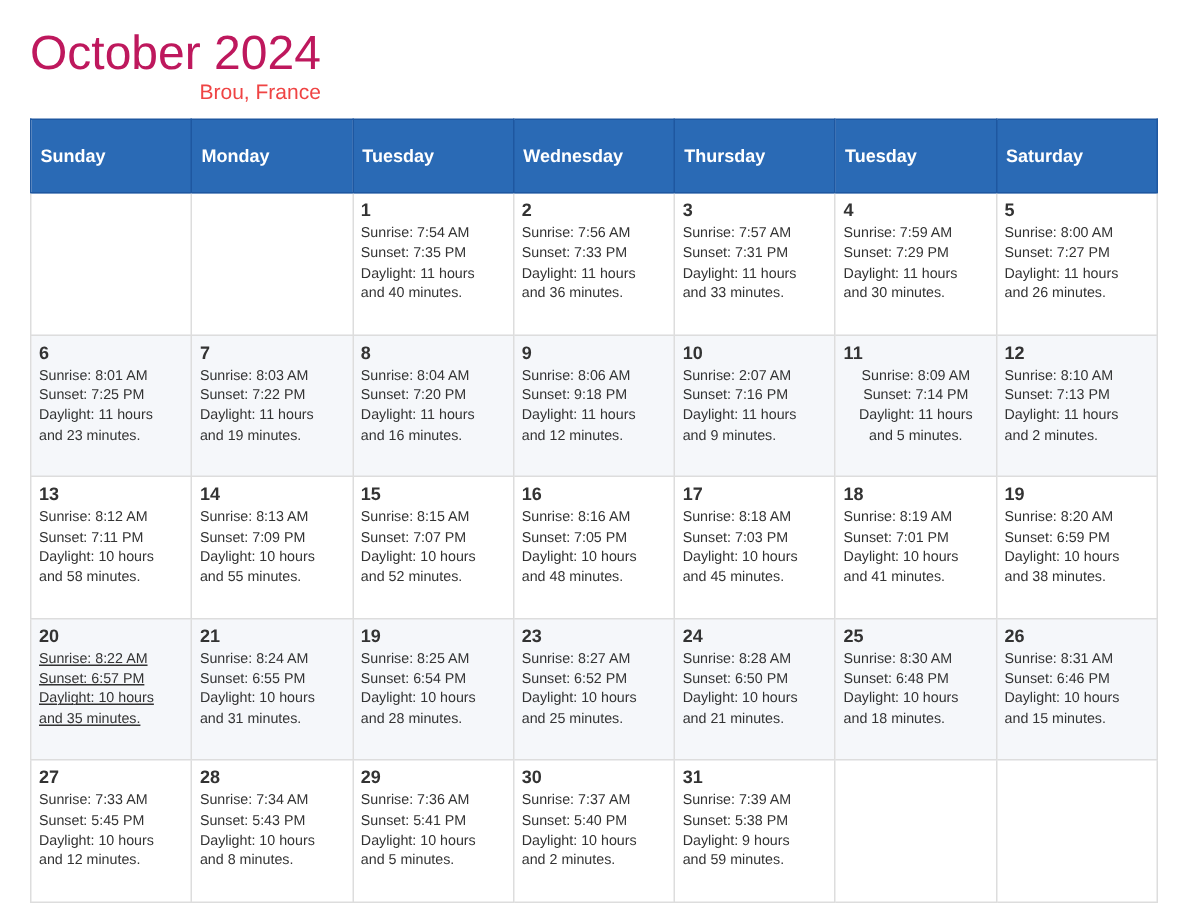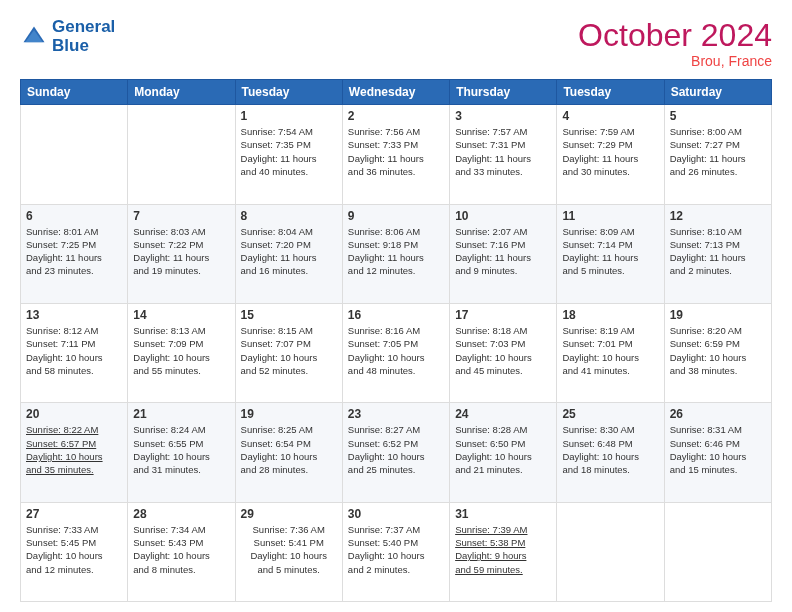--- a/index.html
+++ b/index.html
@@ -57,21 +57,21 @@
       border: 1px solid #ccc;
       border-collapse: collapse;
       width: 100%;
       table-layout: fixed;
     }
     .calendar th {
       background: #2a6ab5;
       color: #fff;
       font-size: 12px;
       font-weight: bold;
-      padding: 5px 6px;
+      padding: 17px 6px;
       text-align: left;
       border: 1px solid #1e57a0;
     }
     .calendar td {
       vertical-align: top;
       padding: 4px 5px;
       border: 1px solid #ddd;
       font-size: 10px;
       color: #333;
       background: #fff;
@@ -91,30 +91,20 @@
       color: #333;
       line-height: 1.4;
     }
     .empty { background: #fff !important; }
   </style>
 </head>
 <body>
 
 <div class="page">
   <div class="header">
-    <div class="logo">
-      <svg class="logo-icon" viewBox="0 0 32 32">
-        <polygon points="16,4 28,22 4,22" fill="#2a6ab5"></polygon>
-        <polygon points="16,8 26,22 6,22" fill="#5a9de0" opacity="0.5"></polygon>
-      </svg>
-      <div>
-        <div class="logo-text"><span class="logo-blue">General</span></div>
-        <div class="logo-text logo-blue">Blue</div>
-      </div>
-    </div>
     <div class="title-section">
       <div class="month-title">October 2024</div>
       <div class="location">Brou, France</div>
     </div>
   </div>
 
   <table class="calendar">
     <thead>
       <tr>
         <th>Sunday</th>
@@ -197,21 +187,21 @@
           </td>
           <td>
             <span class="day-number">10</span>
             <div class="day-info" style="white-space: pre-line;">Sunrise: 2:07 AM
 Sunset: 7:16 PM
 Daylight: 11 hours
 and 9 minutes.</div>
           </td>
           <td>
             <span class="day-number">11</span>
-            <div class="day-info" style="white-space: pre-line;">Sunrise: 8:09 AM
+            <div class="day-info" style="white-space: pre-line; text-align: center;">Sunrise: 8:09 AM
 Sunset: 7:14 PM
 Daylight: 11 hours
 and 5 minutes.</div>
           </td>
           <td>
             <span class="day-number">12</span>
             <div class="day-info" style="white-space: pre-line;">Sunrise: 8:10 AM
 Sunset: 7:13 PM
 Daylight: 11 hours
 and 2 minutes.</div>
@@ -329,35 +319,35 @@
           </td>
           <td>
             <span class="day-number">28</span>
             <div class="day-info" style="white-space: pre-line;">Sunrise: 7:34 AM
 Sunset: 5:43 PM
 Daylight: 10 hours
 and 8 minutes.</div>
           </td>
           <td>
             <span class="day-number">29</span>
-            <div class="day-info" style="white-space: pre-line; text-align: center;">Sunrise: 7:36 AM
+            <div class="day-info" style="white-space: pre-line;">Sunrise: 7:36 AM
 Sunset: 5:41 PM
 Daylight: 10 hours
 and 5 minutes.</div>
           </td>
           <td>
             <span class="day-number">30</span>
             <div class="day-info" style="white-space: pre-line;">Sunrise: 7:37 AM
 Sunset: 5:40 PM
 Daylight: 10 hours
 and 2 minutes.</div>
           </td>
           <td>
             <span class="day-number">31</span>
-            <div class="day-info" style="white-space: pre-line; text-decoration: underline;">Sunrise: 7:39 AM
+            <div class="day-info" style="white-space: pre-line;">Sunrise: 7:39 AM
 Sunset: 5:38 PM
 Daylight: 9 hours
 and 59 minutes.</div>
           </td>
           <td class="empty"></td>
           <td class="empty"></td>
         </tr>
       </tbody>
   </table>
 </div>

